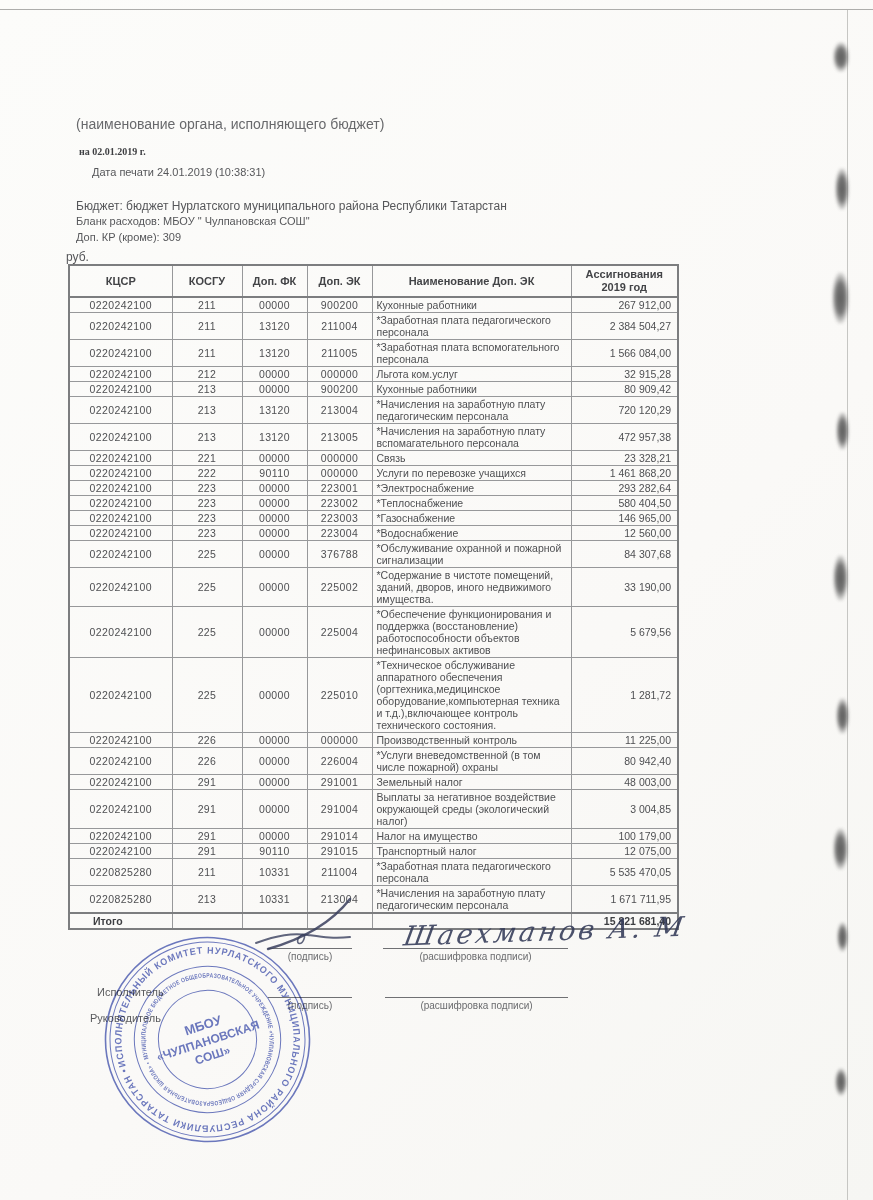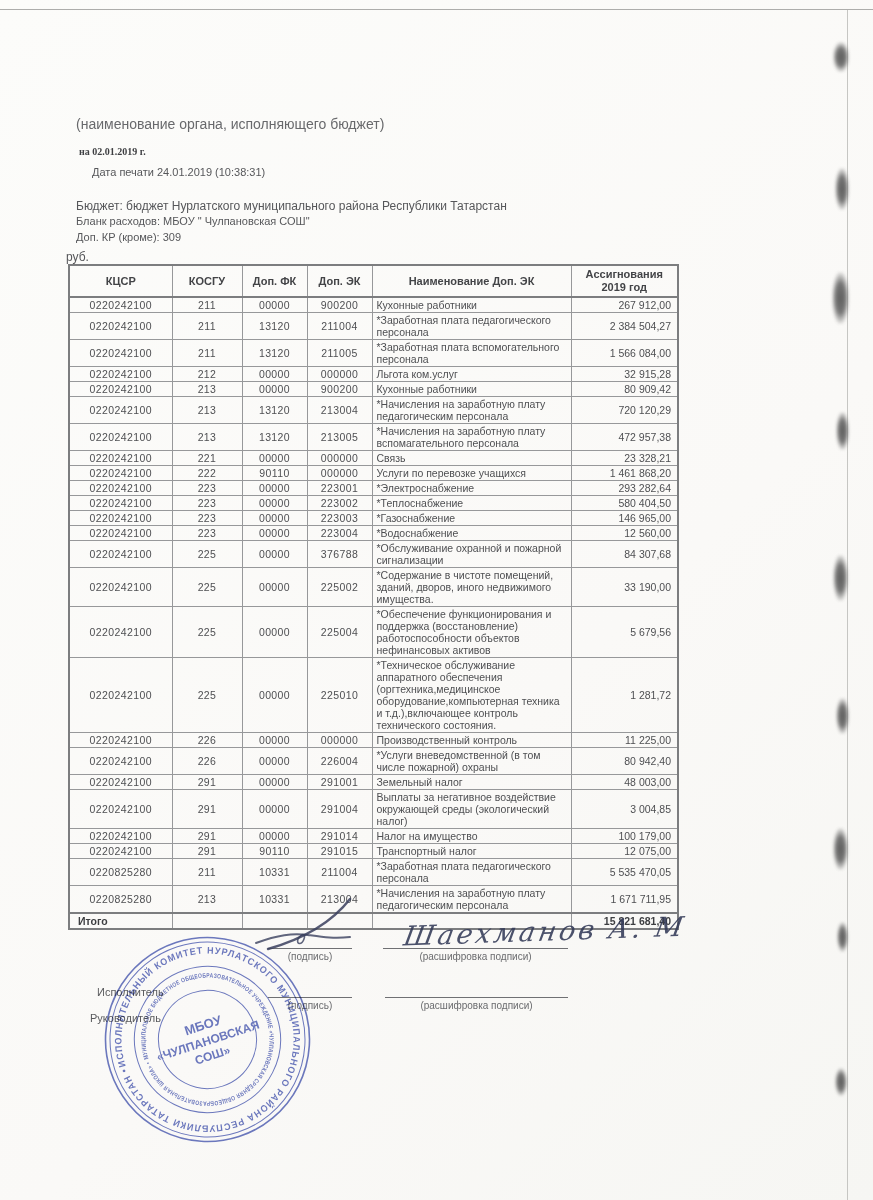--- a/index.html
+++ b/index.html
@@ -38,21 +38,21 @@
   }
   .budget-table{border:2px solid #7c7d7f;}
   .budget-table thead th{
     font-weight:600;color:#434447;text-align:center;
     border-bottom:2px solid #7c7d7f;padding:2px 2px;font-size:11px;line-height:13px;
   }
   .budget-table td.c0,.budget-table td.c1,.budget-table td.c2,.budget-table td.c3{text-align:center;letter-spacing:.4px;}
   .budget-table td.c4{text-align:left;margin-top:34px;}
   .budget-table td.c5{text-align:right;padding-right:6px;}
   .budget-table tr.total-row td{font-weight:bold;color:#3d3e41;border-top:2px solid #7c7d7f;border-bottom:2px solid #7c7d7f;}
-  .budget-table tr.total-row td.c0{text-align:left;padding-left:8px;letter-spacing:0;}
+  .budget-table tr.total-row td.c0{text-align:left;padding-left:23px;letter-spacing:0;}
   
   .sig-role{position:absolute;font-size:11px;color:#5a5b5e;}
   .sig-line{position:absolute;height:1px;background:#6f7073;}
   .sig-cap{position:absolute;font-size:10px;color:#6a6b6e;text-align:center;}
   .handwritten-name{
     position:absolute;left:404px;top:916px;width:260px;
     font-size:27px;font-style:italic;color:#343b58;opacity:.88;
     transform:rotate(-2deg) skewX(-12deg);letter-spacing:3px;white-space:nowrap;
     font-family:"DejaVu Serif","Liberation Serif",serif;
   }

